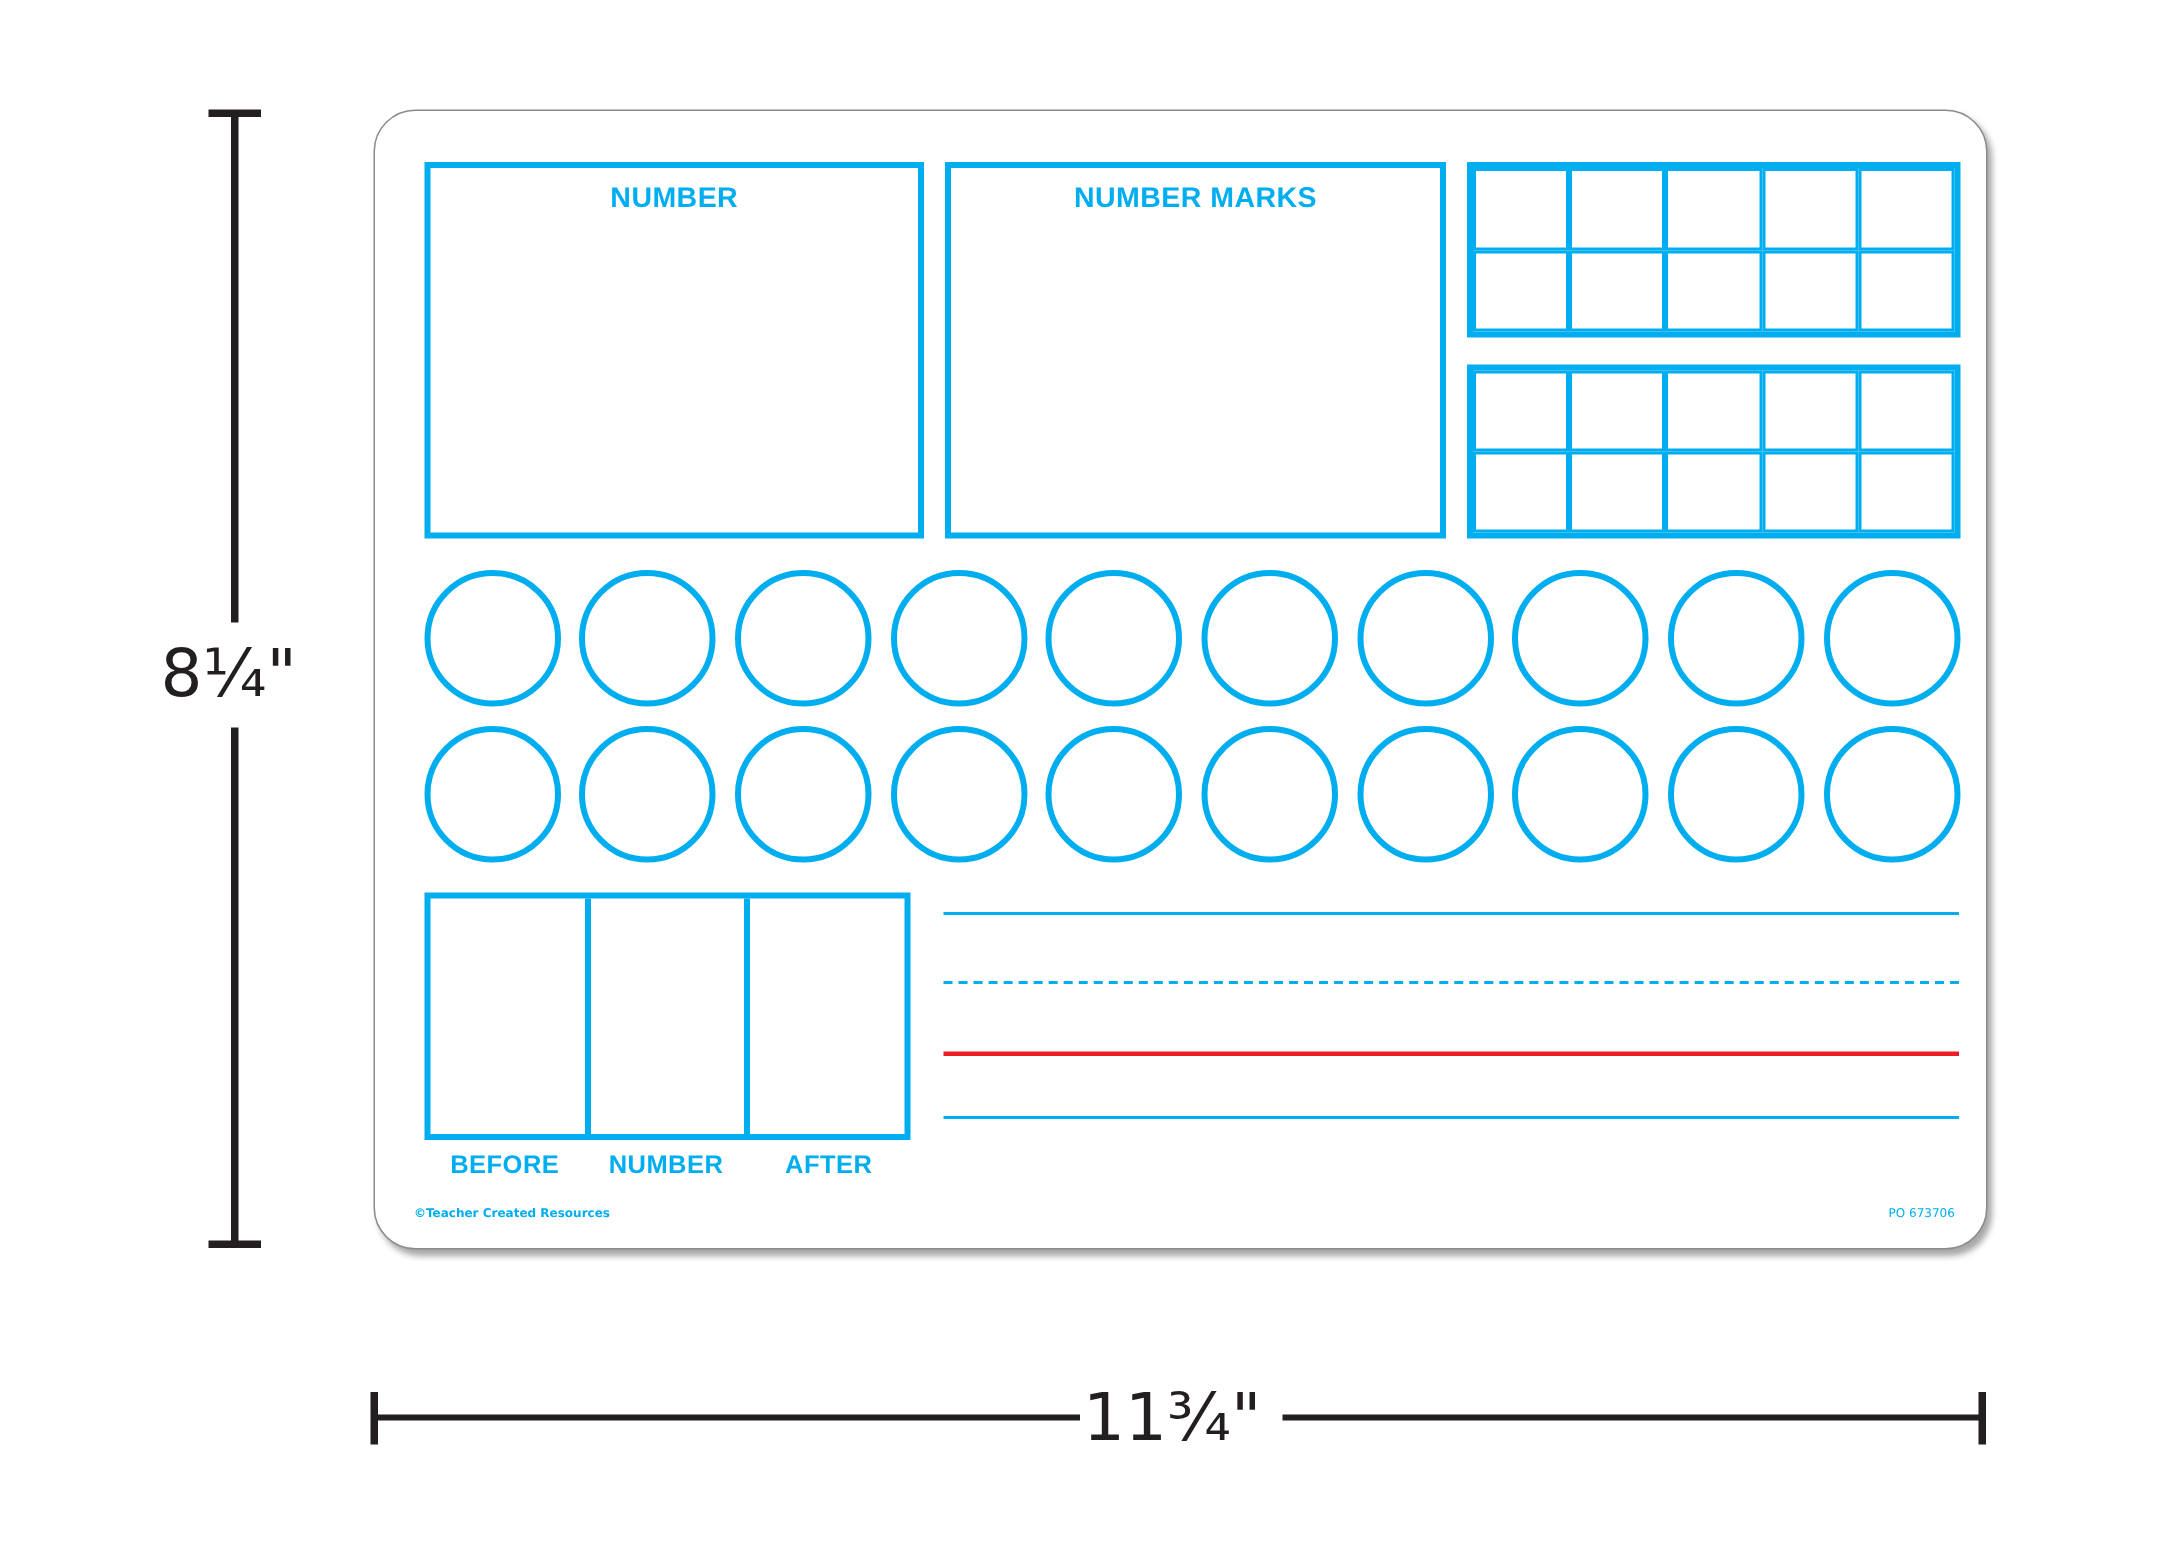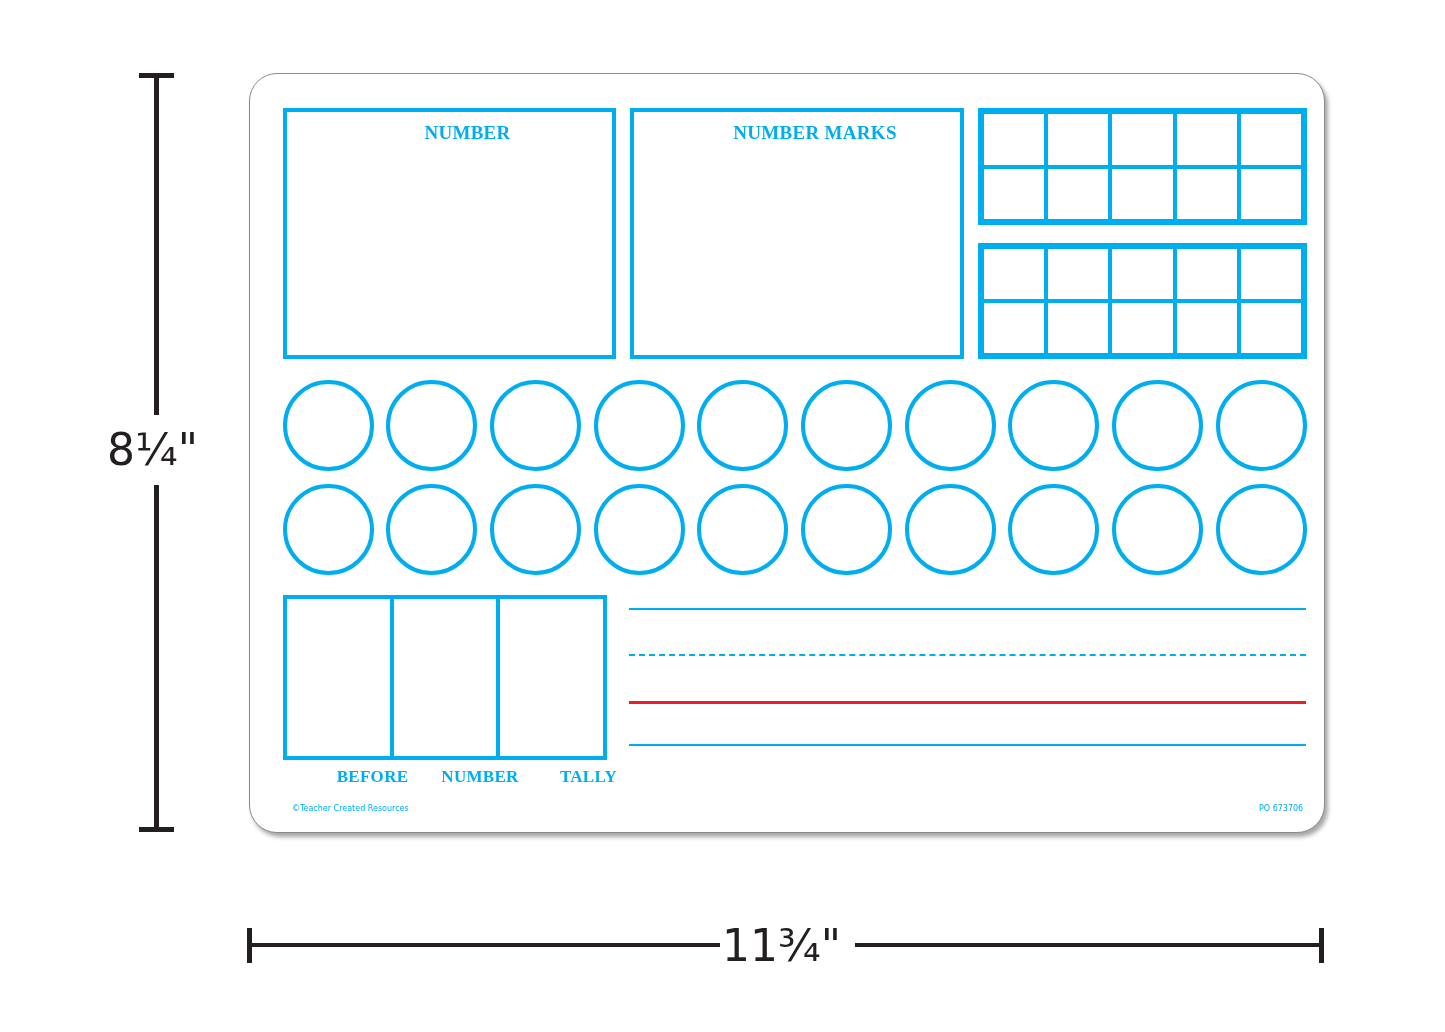--- a/index.html
+++ b/index.html
@@ -7,21 +7,21 @@
   .abs { position: absolute; }
   .board {
     left: 249px; top: 73px; width: 1076px; height: 760px;
     border: 1px solid #8a8a8a; border-radius: 28px; background: #fff;
     box-shadow: 3px 4px 4px rgba(0,0,0,0.35);
     box-sizing: border-box;
   }
   .bluebox { border: 4px solid #00aeef; box-sizing: border-box; background: #fff; }
   .boxlabel {
     color: #00aeef; font-weight: bold; font-size: 19px; text-align: center;
-    font-family: Liberation Serif, serif; letter-spacing: 0.3px; margin-left: 36px;
+    font-family: Liberation Sans, sans-serif; letter-spacing: 0.3px;
   }
   .tenframe { display: grid; grid-template-columns: repeat(5, 1fr); grid-template-rows: repeat(2, 1fr); border: 4px solid #00aeef; box-sizing: border-box; }
   .tenframe .cell { border: 2px solid #00aeef; box-sizing: border-box; }
   .circle { width: 91px; height: 91px; border: 4px solid #00aeef; border-radius: 50%; box-sizing: border-box; }
   .line-solid { height: 2px; background: #00aeef; }
   .line-dashed { height: 0; border-top: 2px dashed #00aeef; }
   .line-red { height: 3px; background: #ee1c25; }
   .bna { display: flex; border: 4px solid #00aeef; box-sizing: border-box; }
   .bna .col { flex: 1; border-right: 4px solid #00aeef; }
   .bna .col:last-child { border-right: none; }
@@ -101,21 +101,21 @@
 <div class="abs circle" style="left:1112px; top:484px;"></div>
 <div class="abs circle" style="left:1216px; top:484px;"></div>
 
 <div class="abs bna" style="left:283px; top:595px; width:324px; height:165px;">
   <div class="col"></div>
   <div class="col"></div>
   <div class="col"></div>
 </div>
 <div class="abs boxlabel" style="left:283px; top:767px; width:107px; font-size:17px;">BEFORE</div>
 <div class="abs boxlabel" style="left:390px; top:767px; width:108px; font-size:17px;">NUMBER</div>
-<div class="abs boxlabel" style="left:498px; top:767px; width:109px; font-size:17px;">TALLY</div>
+<div class="abs boxlabel" style="left:498px; top:767px; width:109px; font-size:17px;">AFTER</div>
 
 <div class="abs line-solid" style="left:629px; top:608px; width:677px;"></div>
 <div class="abs line-dashed" style="left:629px; top:654px; width:677px;"></div>
 <div class="abs line-red" style="left:629px; top:701px; width:677px;"></div>
 <div class="abs line-solid" style="left:629px; top:744px; width:677px;"></div>
 
-<div class="abs small" style="left:292px; top:804px;">©Teacher Created Resources</div>
+<div class="abs small" style="left:276px; top:804px;font-weight:bold;">©Teacher Created Resources</div>
 <div class="abs small" style="left:1259px; top:804px;">PO 673706</div>
 
 </body></html>

